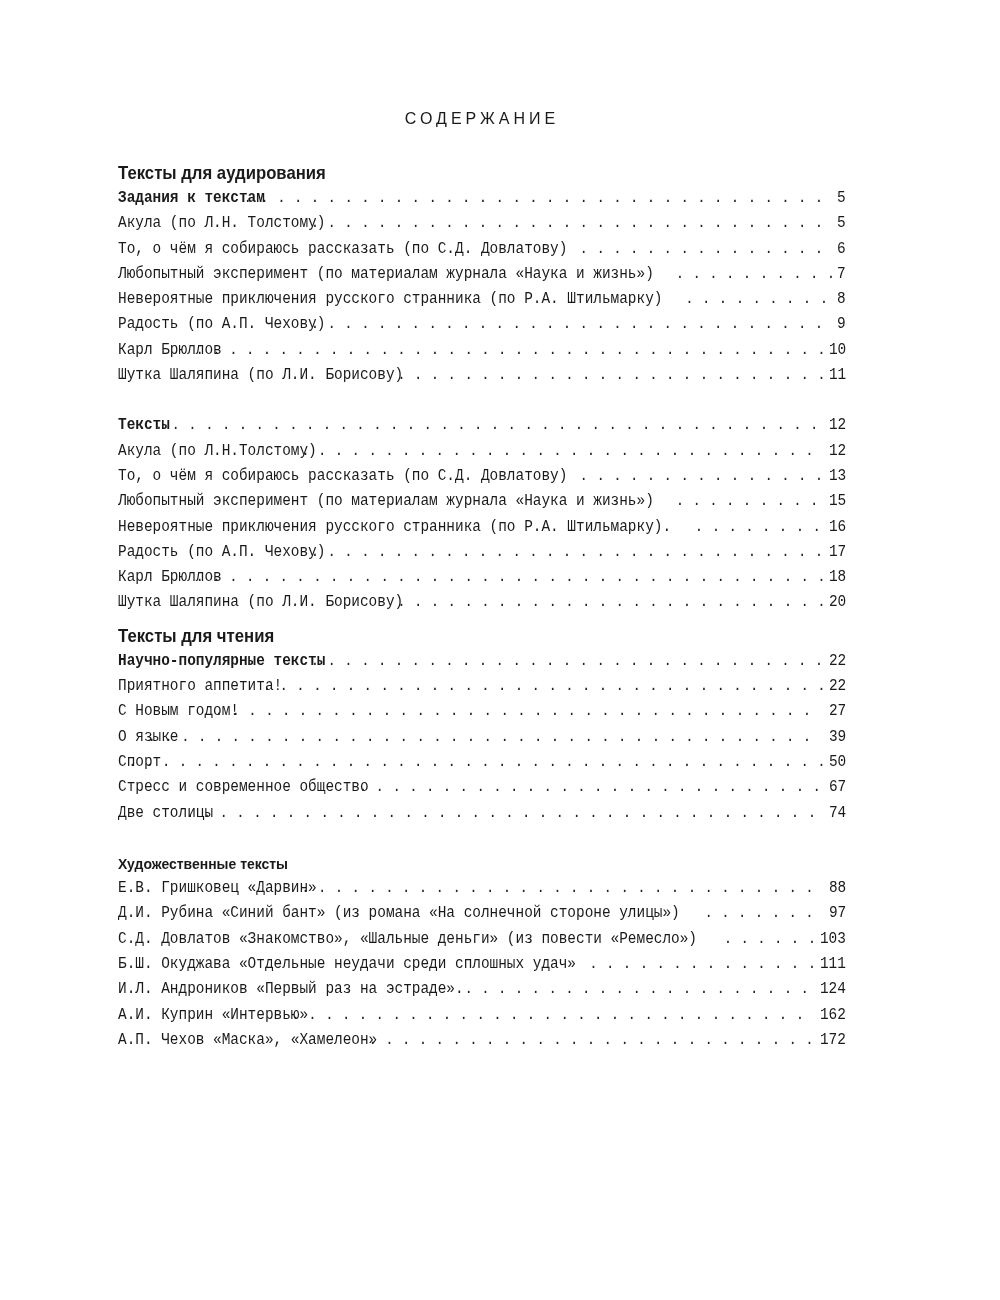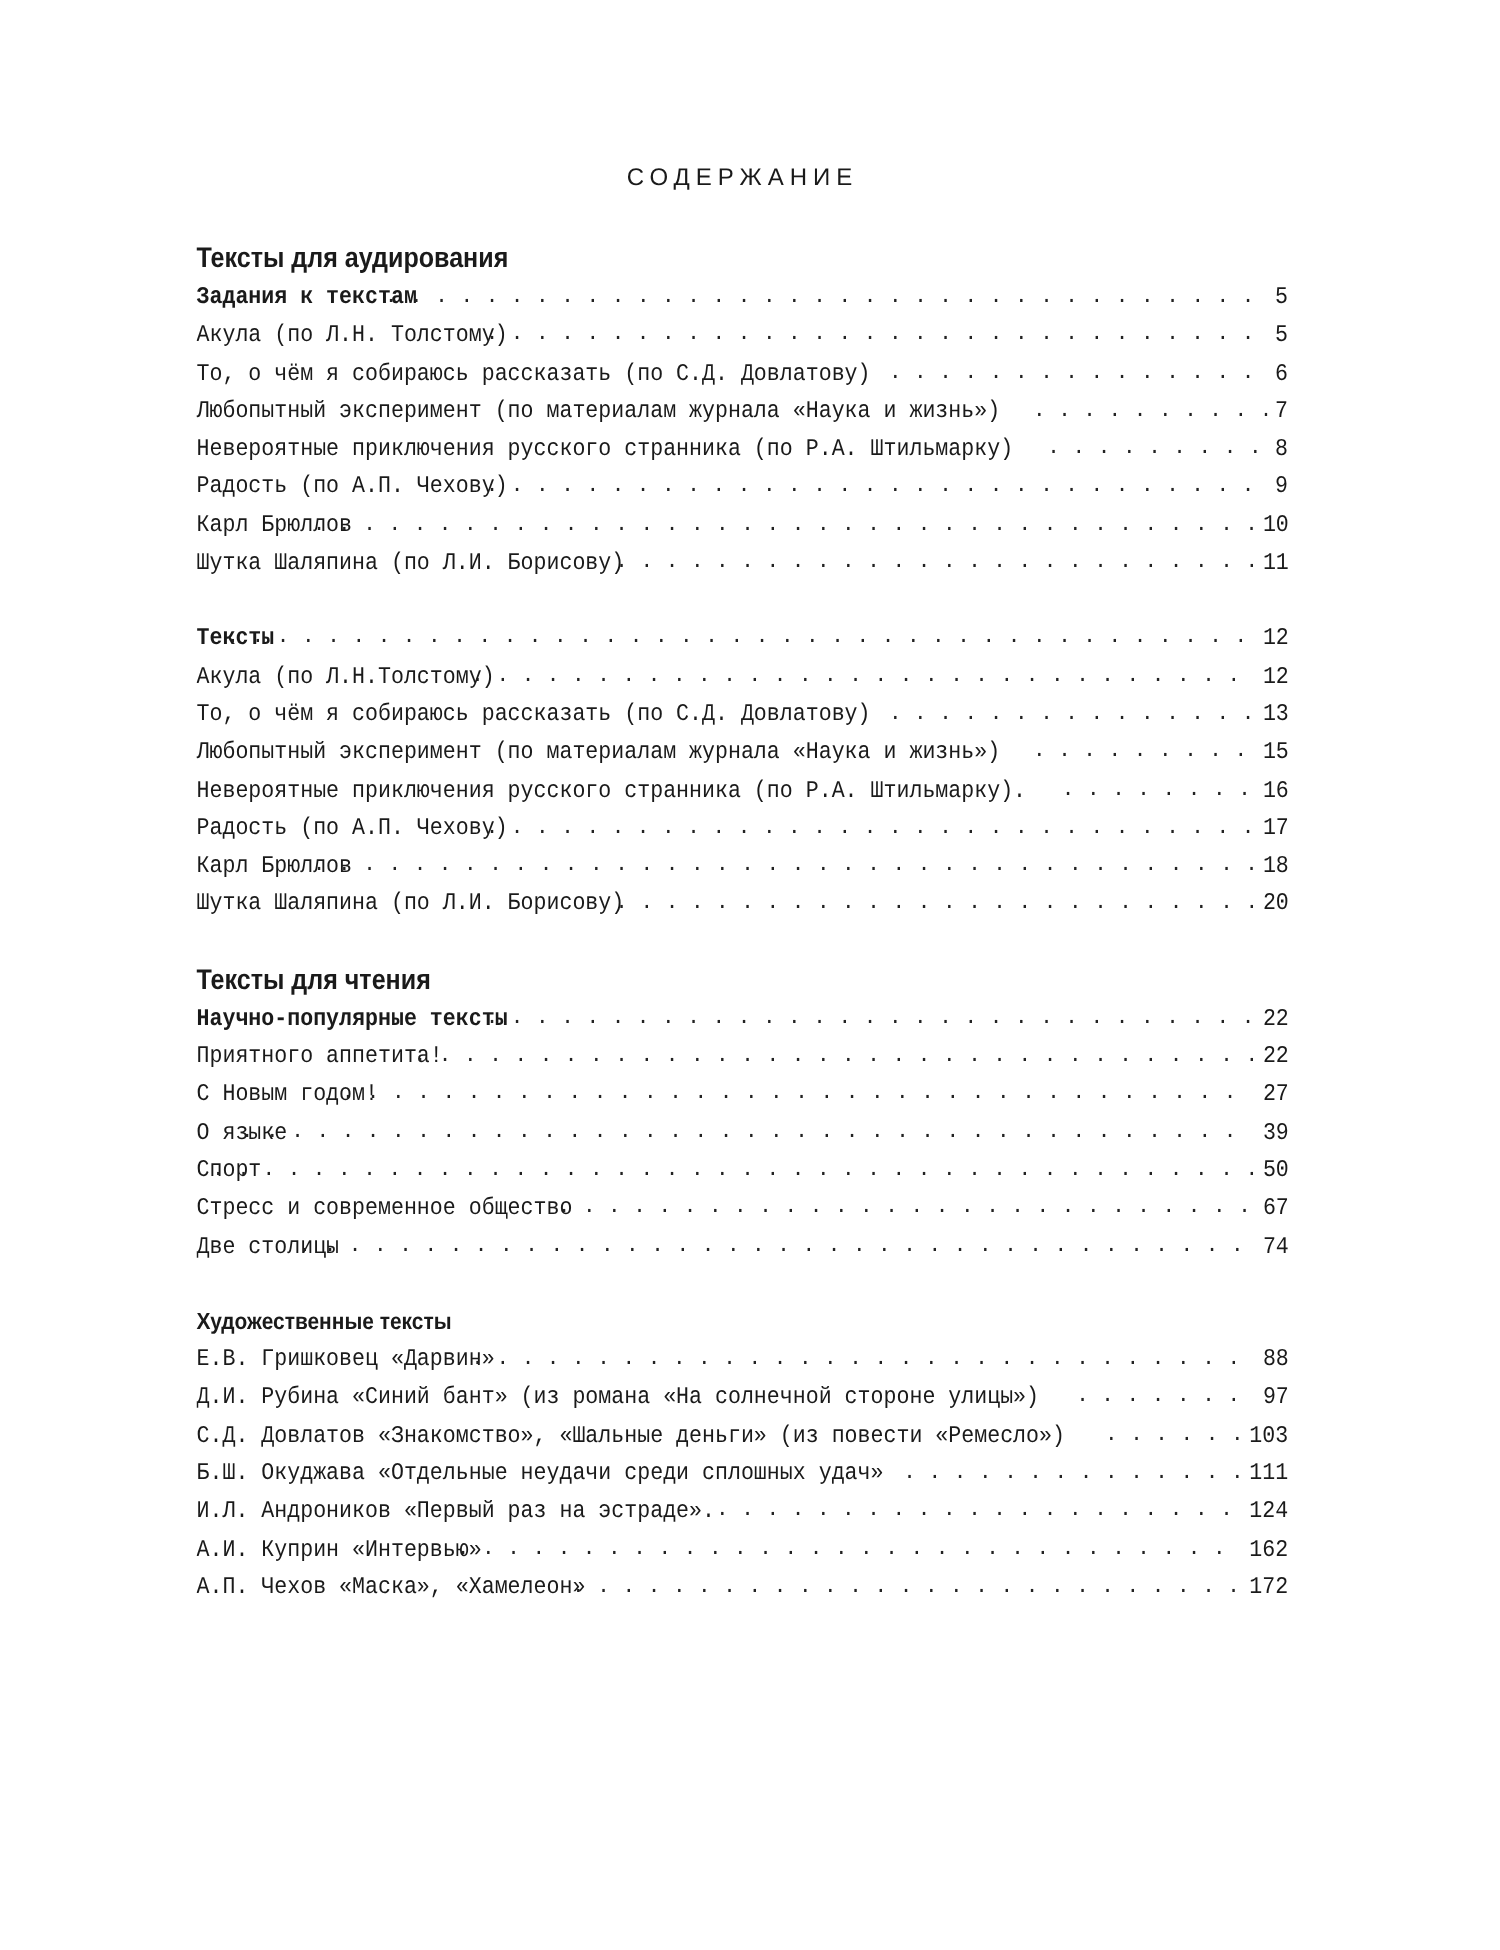--- a/index.html
+++ b/index.html
@@ -10,41 +10,41 @@
     body {
       width: 1000px;
       height: 1300px;
       position: relative;
       font-family: "Liberation Sans", sans-serif;
       color: #1a1a1a;
       overflow: hidden;
     }
     .page {
       position: absolute;
-      left: 131px;
+      left: 118px;
       top: 108px;
       width: 728px;
     }
     .toc-title {
       text-align: center;
       font-size: 16px;
       letter-spacing: 4px;
       margin: 0 0 30px 0;
       padding-left: 0;
       position: relative;
       left: 0;
       font-weight: normal;
       height: 22px;
       line-height: 22px;
     }
     .section {
       margin: 0;
     }
     .section + .section {
-      margin-top: 25px;
+      margin-top: 7px;
     }
     .section-heading {
       font-size: 19px;
       font-weight: bold;
       transform: scaleX(0.88);
       transform-origin: left center;
       height: 26px;
       line-height: 26px;
       margin: 0;
       white-space: nowrap;

